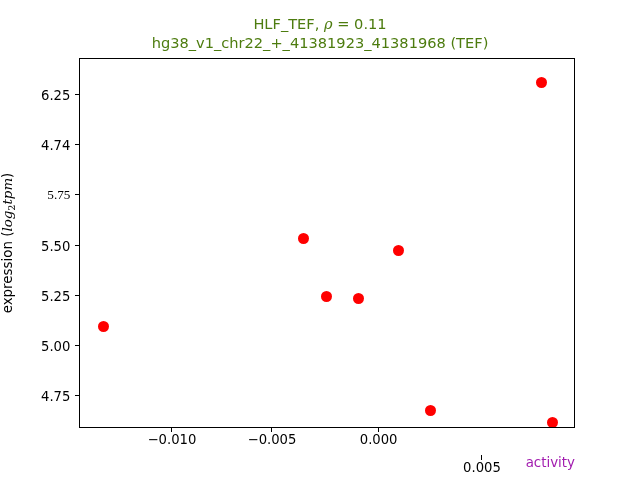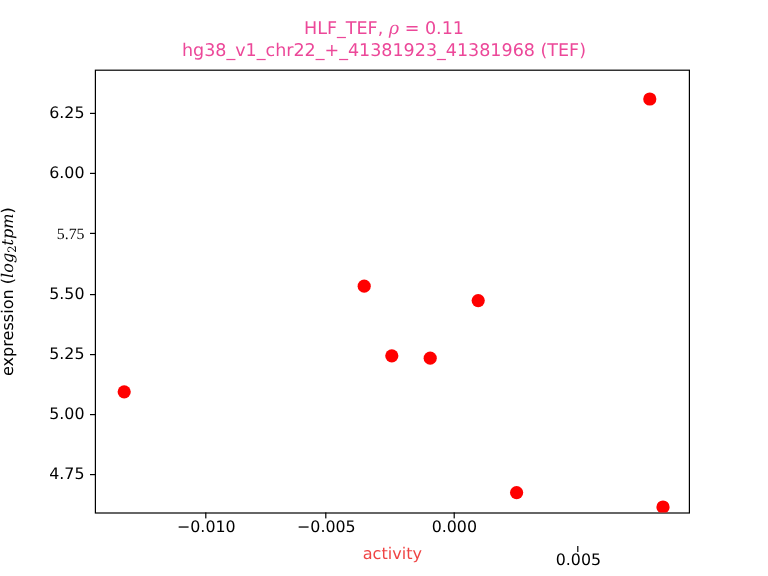--- a/index.html
+++ b/index.html
@@ -30,21 +30,21 @@
     position: absolute;
     left: 0;
     top: 14px;
     width: 640px;
     text-align: center;
     line-height: 19px;
   }
   .title-line {
     display: block;
     font-size: 14.6px;
-    color: #ec4899;
+    color: #4d7c0f;
     white-space: pre;
   }
   .math-rho {
     font-family: "DejaVu Serif", serif;
     font-style: italic;
   }
 
   
   #axes {
     position: absolute;
@@ -113,23 +113,23 @@
     white-space: nowrap;
     color: #000000;
   }
 
   
   #xlabel {
     position: absolute;
     left: 79px;
     top: 455px;
     width: 496px;
-    text-align: center;
+    text-align: right;
     font-size: 13.4px;
-    color: #ef4444;
+    color: #a21caf;
   }
   #ylabel {
     position: absolute;
     left: 0px;
     top: 58px;
     width: 370px;
     height: 22px;
     transform-origin: 0 0;
     transform: rotate(-90deg) translateX(-370px);
     text-align: center;
@@ -181,21 +181,21 @@
         <div class="ytick" style="top: 235.528px; text-decoration: underline;">
           <span class="ytick-label">5.25</span>
         </div>
         <div class="ytick" style="top: 185.501px;">
           <span class="ytick-label">5.50</span>
         </div>
         <div class="ytick" style="top: 135.474px; font-family: Liberation Serif, serif;">
           <span class="ytick-label">5.75</span>
         </div>
         <div class="ytick" style="top: 85.4464px;">
-          <span class="ytick-label">6.00</span>
+          <span class="ytick-label">4.74</span>
         </div>
         <div class="ytick" style="top: 35.4192px;">
           <span class="ytick-label">6.25</span>
         </div>
       </div>
     <div id="xtick-container">
         <div class="xtick" style="left: 90.9456px;">
           <span class="xtick-label">−0.010</span>
         </div>
         <div class="xtick" style="left: 191px;">

